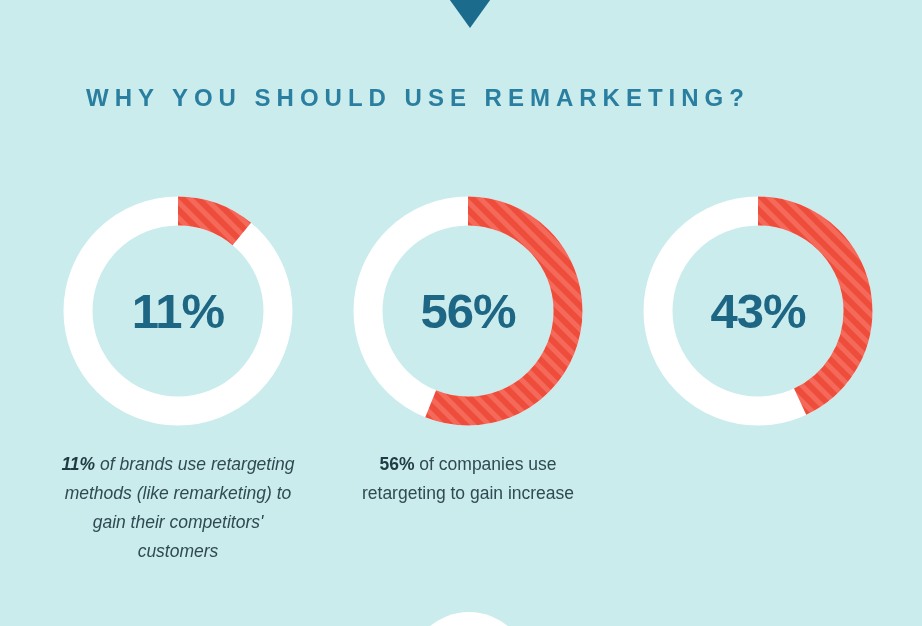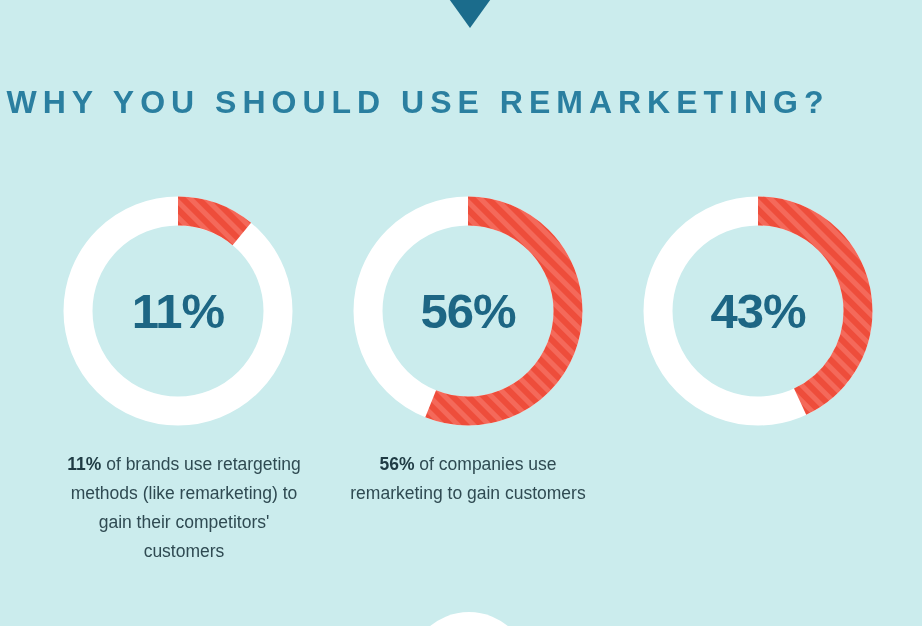--- a/index.html
+++ b/index.html
@@ -34,21 +34,21 @@
   }
 
   
   .section-title {
     position: absolute;
     left: 0;
     top: 84px;
     width: 830px;
     text-align: center;
     font-family: "Liberation Sans", sans-serif;
-    font-size: 32px;
+    font-size: 24px;
     font-weight: bold;
     letter-spacing: 6.0px;
     color: #2a7fa0;
     white-space: nowrap;
     text-indent: 6px;
   }
 
   
   .donut-row {
     position: absolute;
@@ -104,21 +104,21 @@
   .caption {
     position: absolute;
     top: 0;
     width: 248px;
     text-align: center;
     font-family: "Liberation Sans", sans-serif;
     font-size: 17.5px;
     line-height: 29px;
     color: #2f4a52;
   }
-  .caption.c0 { left: 60px; }
+  .caption.c0 { left: 54px; font-style: italic; }
   .caption.c1 { left: 344px; }
   .caption.c2 { left: 634px; }
   .caption .pct {
     font-weight: bold;
     color: #1f3b44;
   }
 
   
   .bottom-circle {
     position: absolute;
@@ -189,19 +189,19 @@
       </div>
     </div>
 
   </div>
 
   <div class="caption-row">
     <div class="caption c0">
       <span class="pct">11%</span><span> of brands use retargeting methods (like remarketing) to gain their competitors' customers</span>
     </div>
     <div class="caption c1">
-      <span class="pct">56%</span><span> of companies use remarketing to gain customers</span>
+      <span class="pct">56%</span><span> of companies use retargeting to gain increase</span>
     </div>
   </div>
 
   <div class="bottom-circle"></div>
 
 </div>
 
 </body></html>

